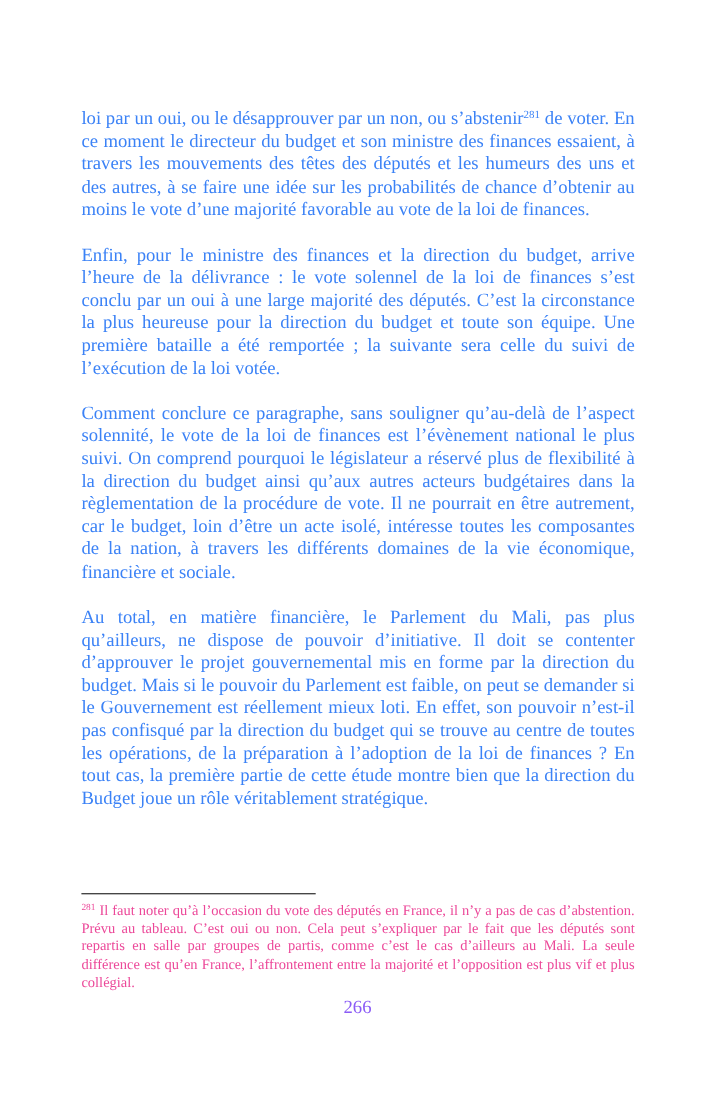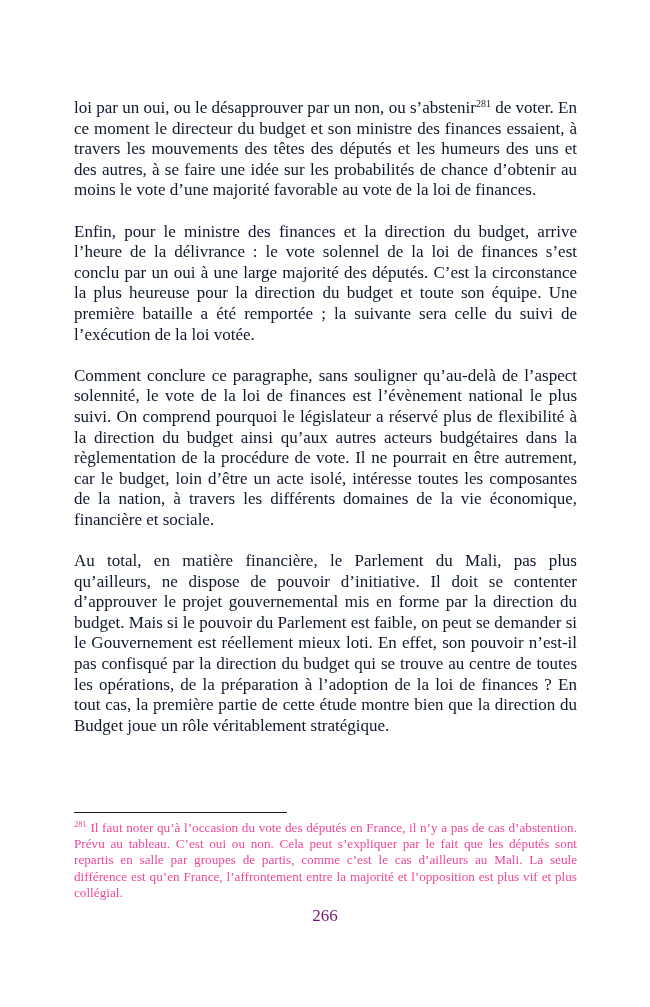--- a/index.html
+++ b/index.html
@@ -1,38 +1,38 @@
 <!DOCTYPE html>
 <html><head>
 <meta charset="utf-8">
 <style>
   html, body { margin: 0; padding: 0; background: #ffffff; }
   body { width: 650px; height: 1007px; position: relative; overflow: hidden; }
   .page {
     position: absolute; left: 74px; top: 98px; width: 503px;
-    font-family: "Liberation Serif", serif; color: #0f172a;
+    font-family: "Liberation Serif", serif; color: #3b82f6;
   }
   .para {
     font-size: 17px; line-height: 20.6px; text-align: justify; margin: 0 0 20.6px 0;
     hyphens: none;
   }
   sup.fnref { font-size: 10px; line-height: 0; vertical-align: 6px; }
   .fn-rule {
     position: absolute; left: 74px; top: 812px; width: 213px; height: 0;
     border-top: 1.2px solid #1a1a1a;
   }
   .footnote {
     position: absolute; left: 74px; top: 820px; width: 503px;
     font-family: "Liberation Serif", serif; color: #ec4899;
     font-size: 13.2px; line-height: 16.2px; text-align: justify; margin: 0;
   }
   .footnote sup { font-size: 8.5px; line-height: 0; vertical-align: 5px; }
   .page-number {
     position: absolute; left: 0; width: 650px; top: 906px; text-align: center;
-    font-family: "Liberation Serif", serif; color: #701a75; font-size: 17px;
+    font-family: "Liberation Serif", serif; color: #8b5cf6; font-size: 17px;
   }
 </style>
 </head>
 <body>
 
 <div class="page">
   <p class="para"><span>loi par un oui, ou le désapprouver par un non, ou s’abstenir</span><sup class="fnref">281</sup><span> de voter. En ce moment le directeur du budget et son ministre des finances essaient, à travers les mouvements des têtes des députés et les humeurs des uns et des autres, à se faire une idée sur les probabilités de chance d’obtenir au moins le vote d’une majorité favorable au vote de la loi de finances.</span></p>
   <p class="para">Enfin, pour le ministre des finances et la direction du budget, arrive l’heure de la délivrance : le vote solennel de la loi de finances s’est conclu par un oui à une large majorité des députés. C’est la circonstance la plus heureuse pour la direction du budget et toute son équipe. Une première bataille a été remportée ; la suivante sera celle du suivi de l’exécution de la loi votée.</p>
   <p class="para">Comment conclure ce paragraphe, sans souligner qu’au-delà de l’aspect solennité, le vote de la loi de finances est l’évènement national le plus suivi. On comprend pourquoi le législateur a réservé plus de flexibilité à la direction du budget ainsi qu’aux autres acteurs budgétaires dans la règlementation de la procédure de vote. Il ne pourrait en être autrement, car le budget, loin d’être un acte isolé, intéresse toutes les composantes de la nation, à travers les différents domaines de la vie économique, financière et sociale.</p>
   <p class="para">Au total, en matière financière, le Parlement du Mali, pas plus qu’ailleurs, ne dispose de pouvoir d’initiative. Il doit se contenter d’approuver le projet gouvernemental mis en forme par la direction du budget. Mais si le pouvoir du Parlement est faible, on peut se demander si le Gouvernement est réellement mieux loti. En effet, son pouvoir n’est-il pas confisqué par la direction du budget qui se trouve au centre de toutes les opérations, de la préparation à l’adoption de la loi de finances ? En tout cas, la première partie de cette étude montre bien que la direction du Budget joue un rôle véritablement stratégique.</p>

